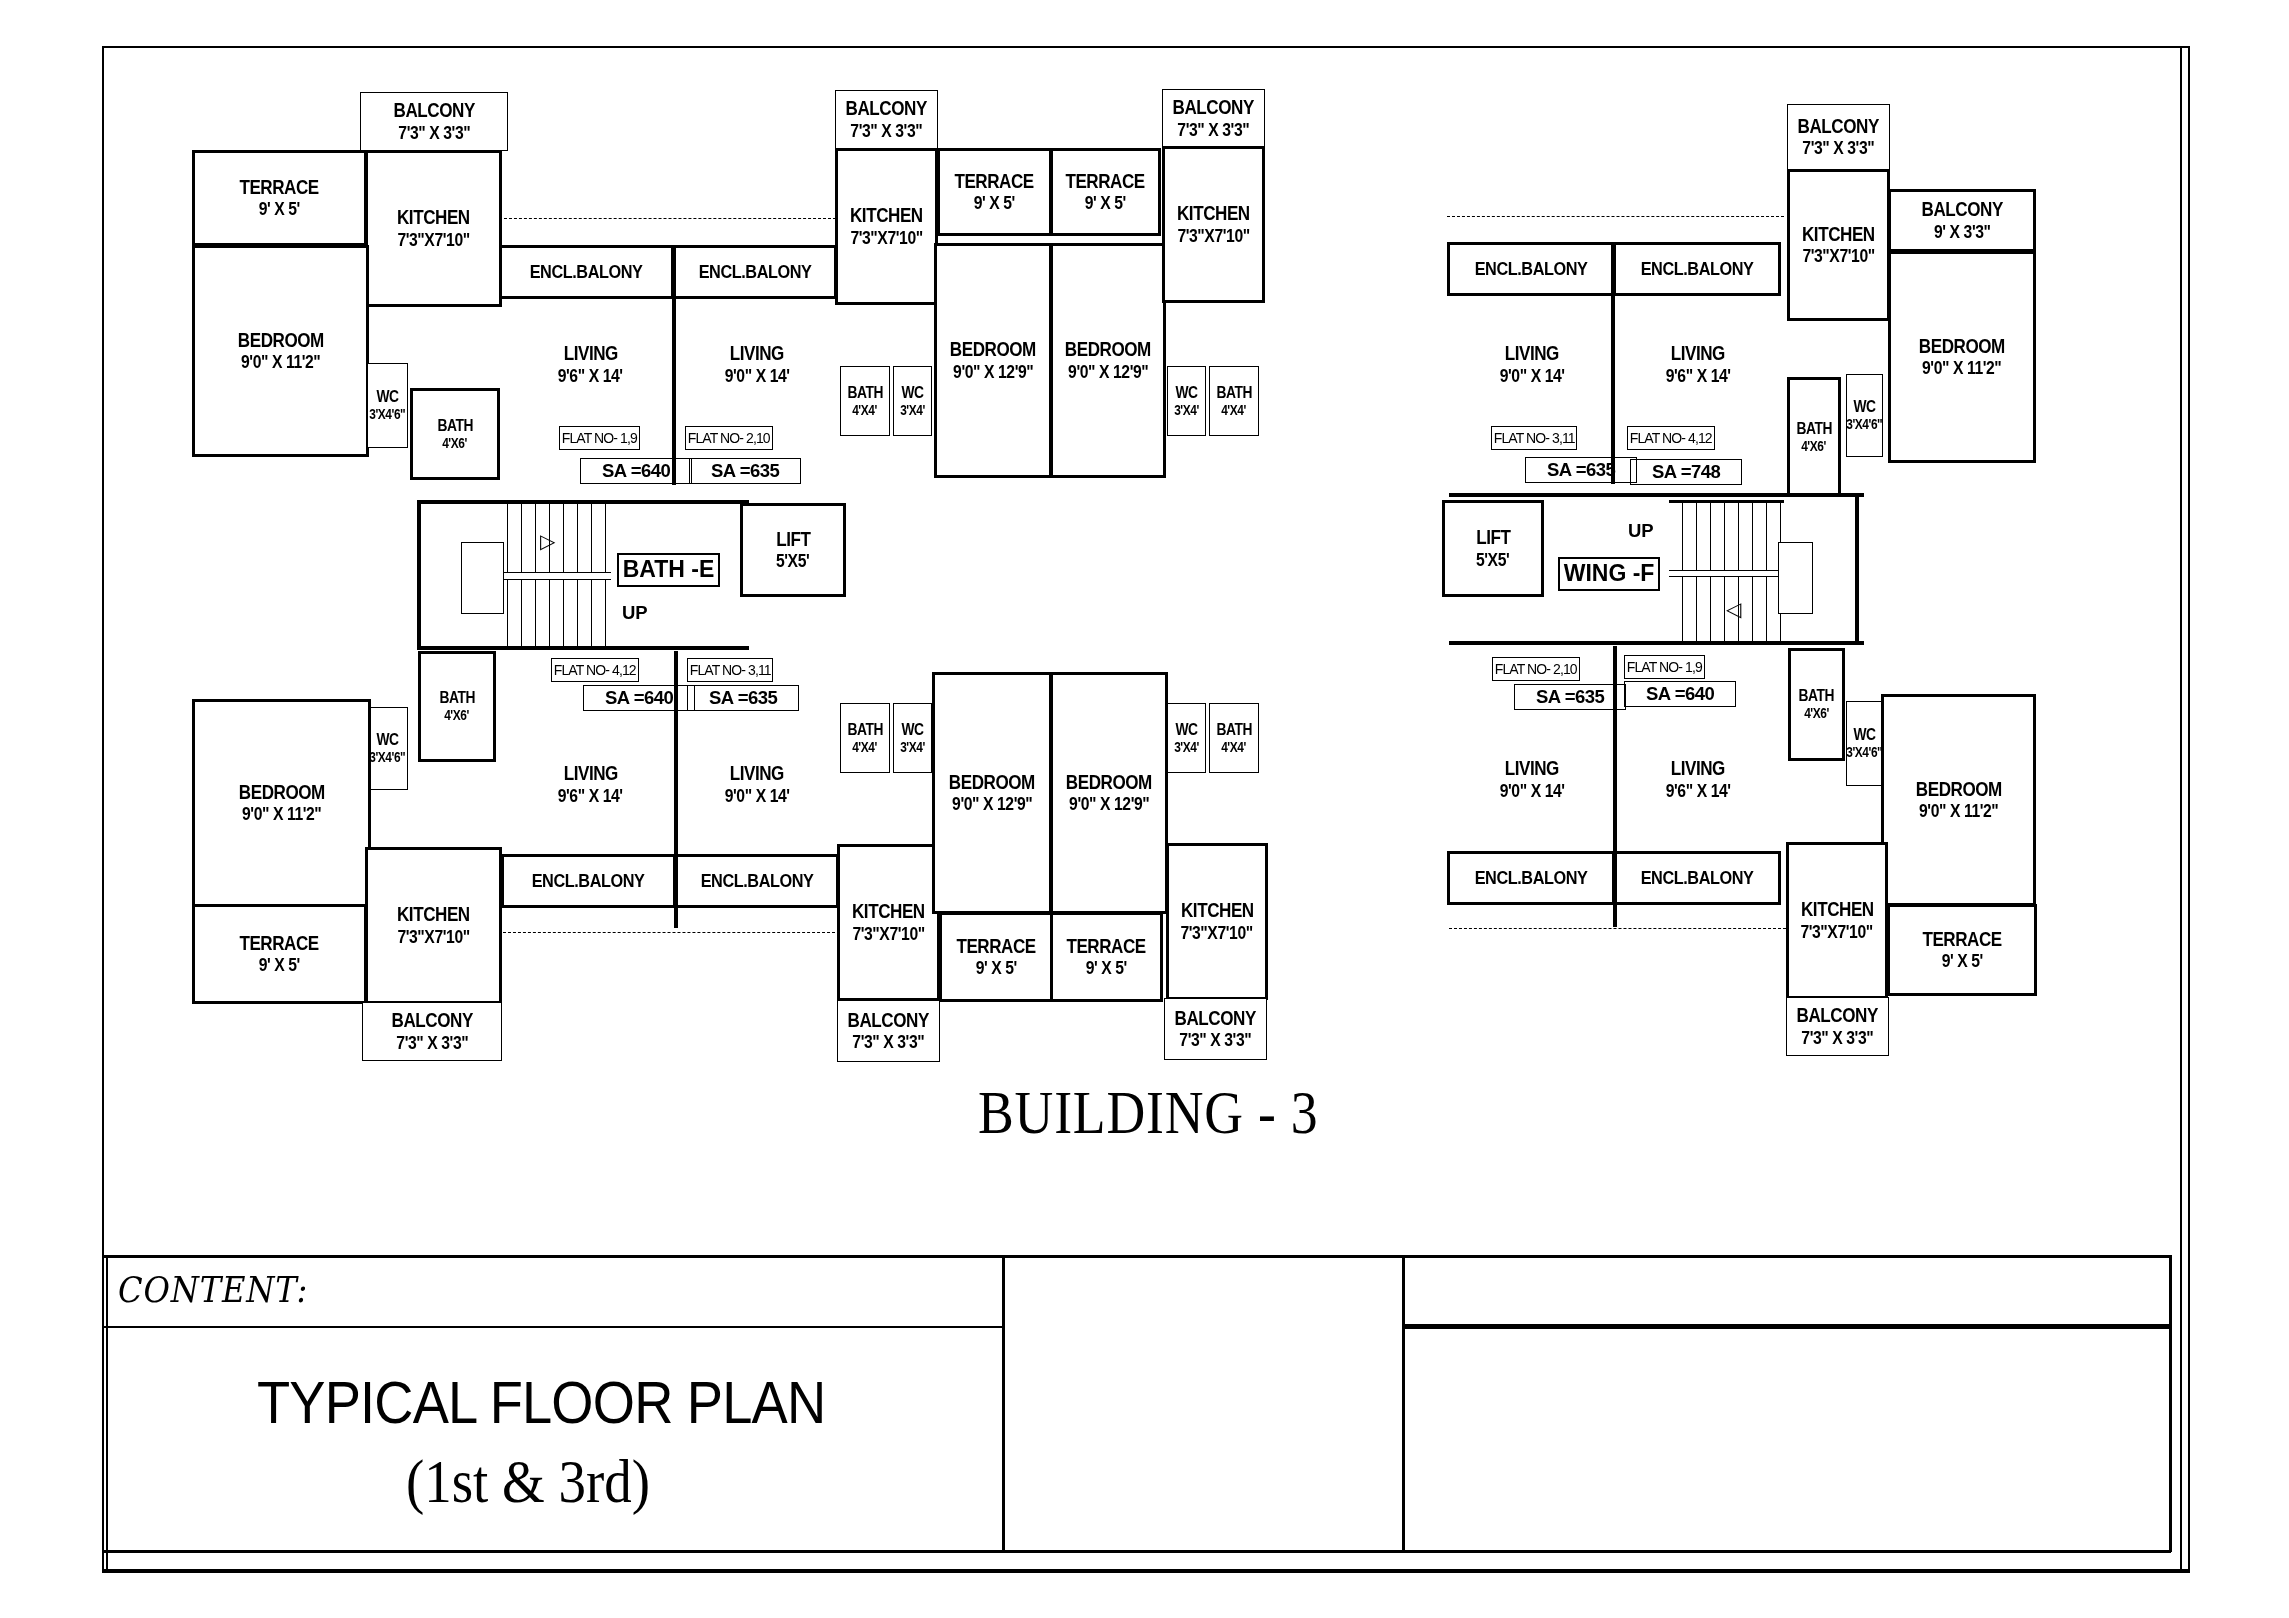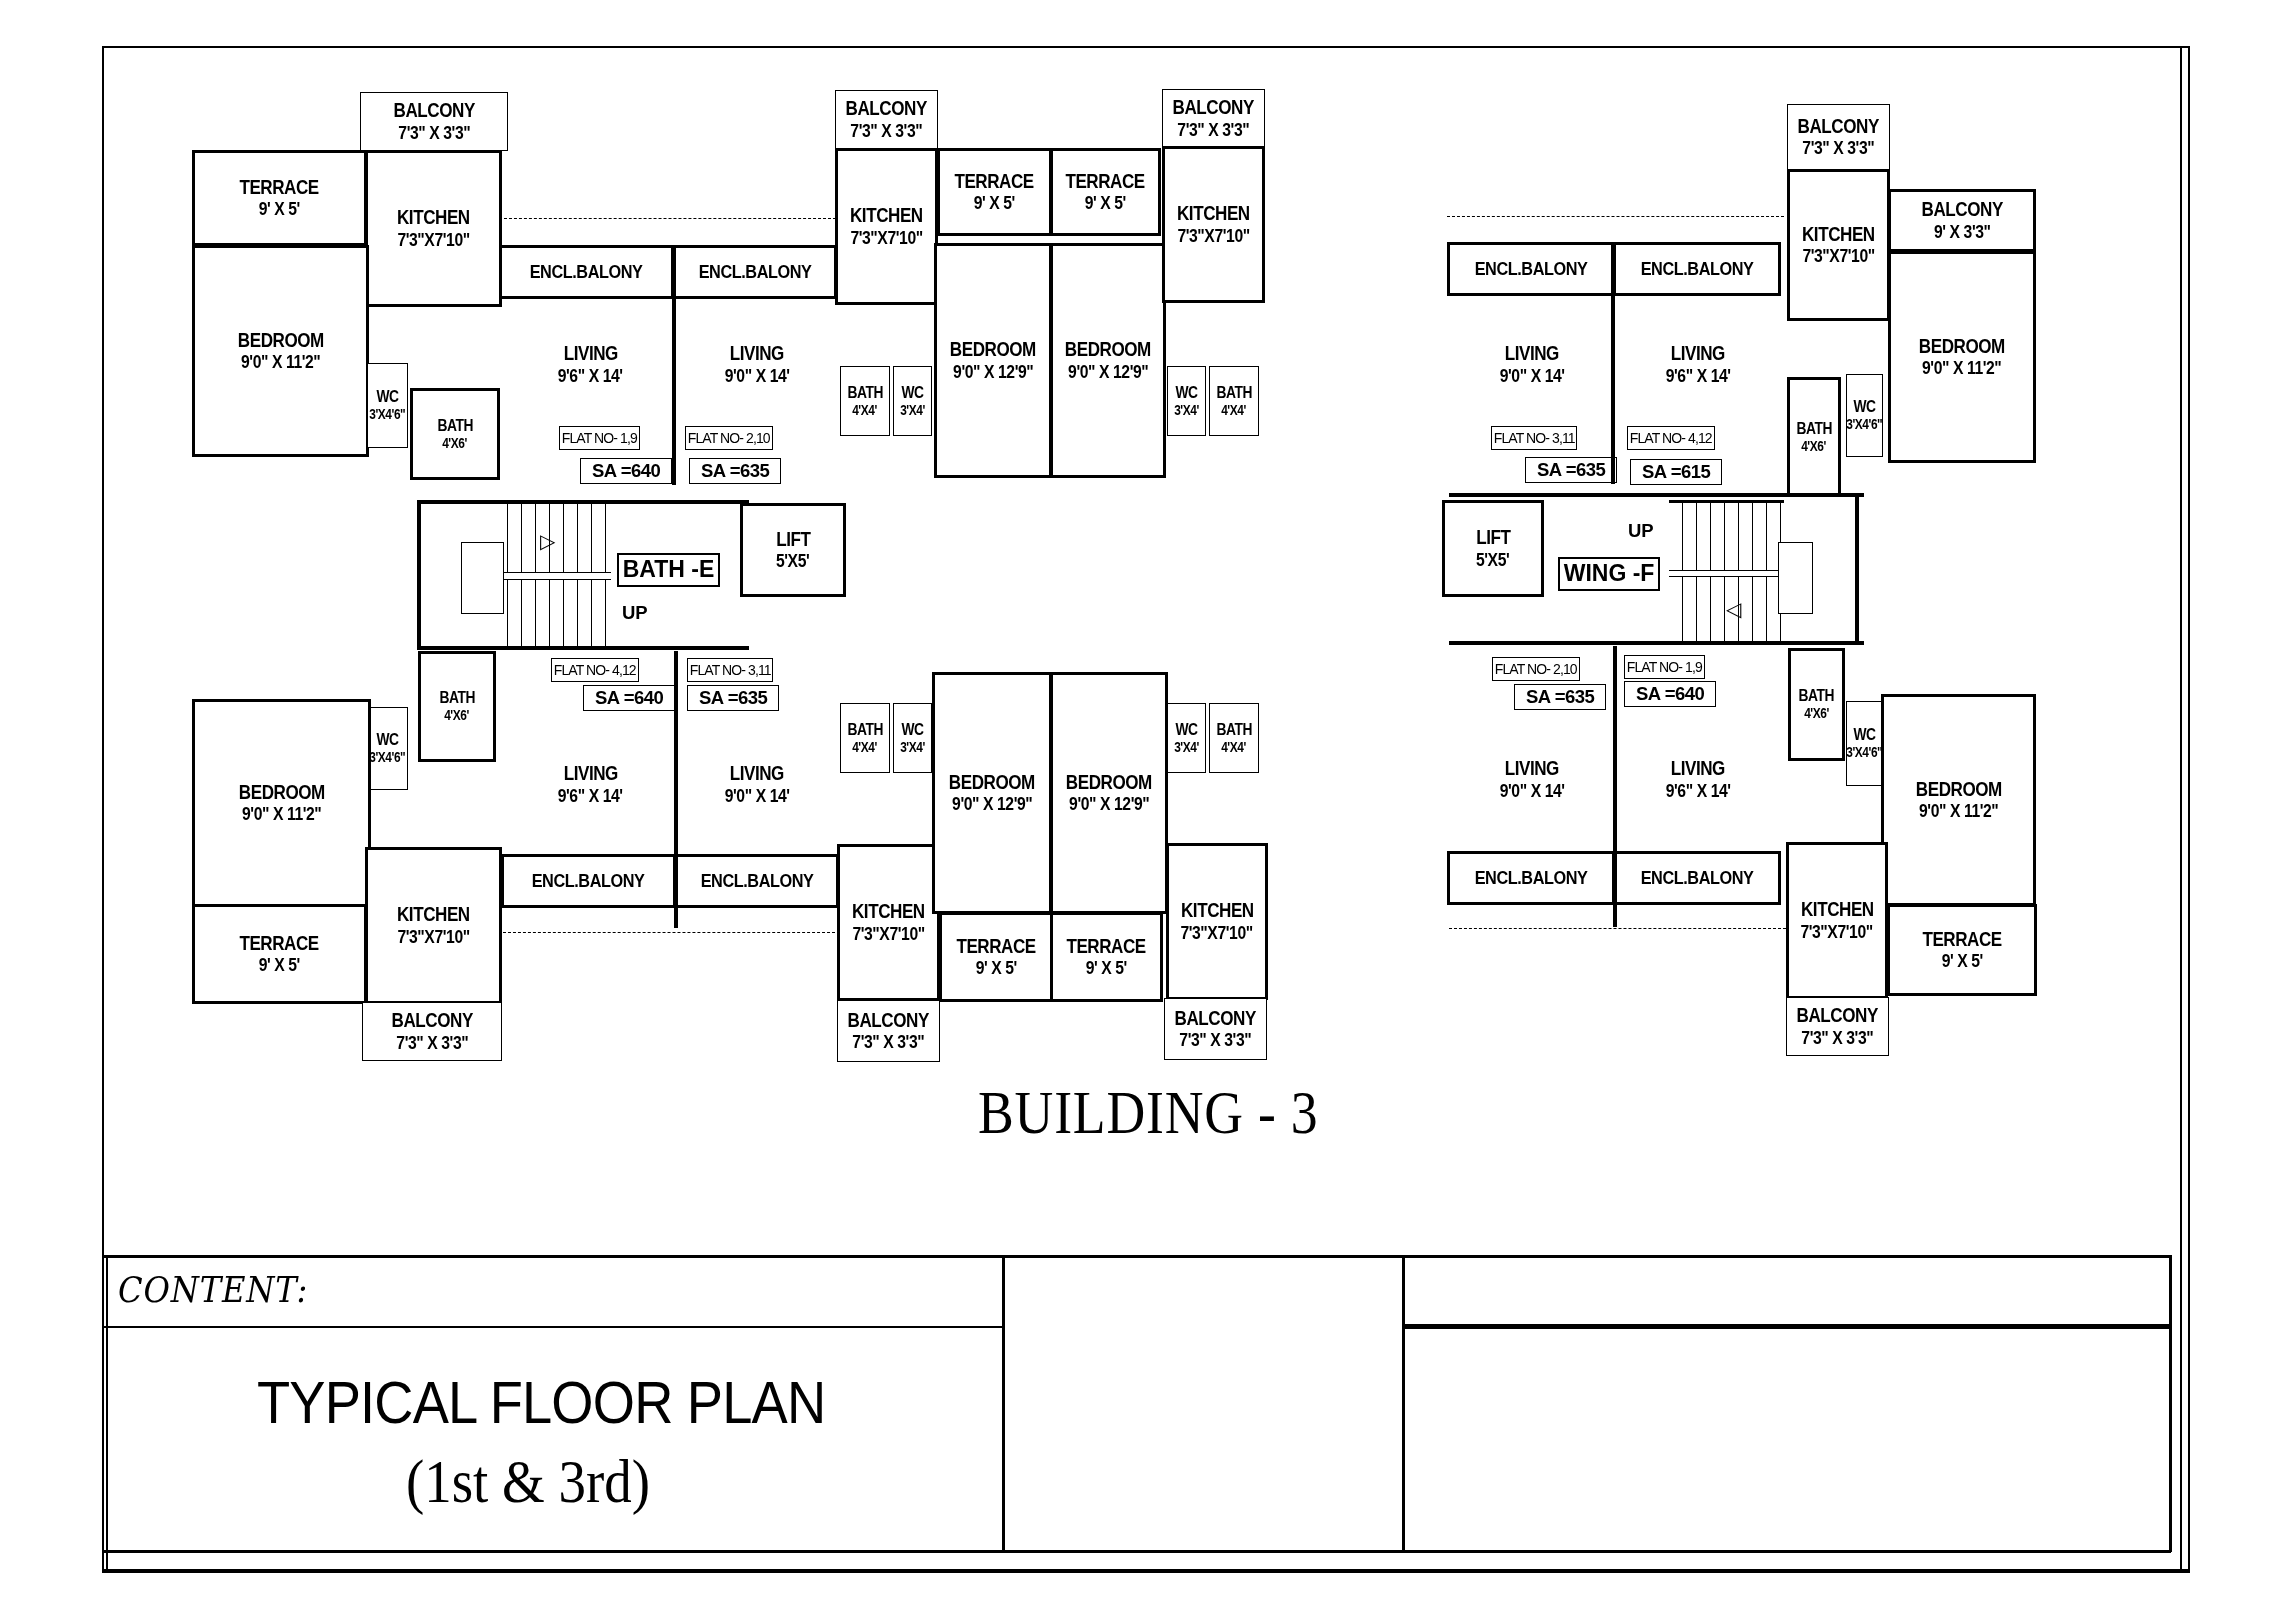--- a/index.html
+++ b/index.html
@@ -17,21 +17,21 @@
   .room .nm { font-weight: bold; font-size: 19.4px; line-height: 1.15; letter-spacing: -0.5px;
               transform: scaleX(0.88); white-space: nowrap; }
   .room .dim { font-weight: bold; font-size: 18.5px; line-height: 1.2; letter-spacing: -0.5px;
                transform: scaleX(0.85); white-space: nowrap; }
   .room.small .nm { font-size: 15.7px; }
   .room.small .dim { font-size: 14px; }
   .room.encl .nm { font-size: 18.5px; }
   .flat-tag { position: absolute; box-sizing: border-box; border: 1.4px solid #000; padding: 0 1.8px;
               font-family: Liberation Sans, sans-serif; font-size: 14px; line-height: 22px; white-space: nowrap;
               letter-spacing: -0.9px; transform-origin: left center; }
-  .sa-tag { position: absolute; box-sizing: border-box; border: 1.4px solid #000; padding: 0 11px;
+  .sa-tag { position: absolute; box-sizing: border-box; border: 1.4px solid #000; padding: 0 21px;
             font-weight: bold; font-size: 18.5px; line-height: 24px; white-space: nowrap; letter-spacing: -0.5px; }
   .wing-tag { position: absolute; box-sizing: border-box; border: 2.8px solid #000; padding: 0 3.7px;
               font-weight: bold; font-size: 23px; line-height: 29.5px; white-space: nowrap; }
   .up-label { position: absolute; font-weight: bold; font-size: 18.5px; }
   .stair { position: absolute; box-sizing: border-box; border-top: 3.7px solid #000; border-bottom: 3.7px solid #000;
            background: repeating-linear-gradient(90deg, transparent 0, transparent 13px, #000 13px, #000 14px); }
   .stair .landing-line { position: absolute; left: 0; right: 0; top: 50%; height: 5.5px; margin-top: -2.8px;
                           border-top: 0.9px solid #000; border-bottom: 0.9px solid #000; background: #fff; }
   .stair .well { position: absolute; border: 0.9px solid #000; background: #fff; }
   .stair .arrow { position: absolute; font-size: 20px; line-height: 20px; }
@@ -173,21 +173,21 @@
   <div class="sa-tag" style="left:1525px;top:457px;">SA =635</div>
 
   <div class="room encl" style="left:1613px;top:242px;width:168px;height:54px;">
     <span class="nm">ENCL.BALONY</span>
   </div>
   <div class="room open" style="left:1615px;top:323px;width:166px;height:83px;">
     <span class="nm">LIVING</span>
     <span class="dim">9'6" X 14'</span>
   </div>
   <div class="flat-tag" style="left:1627px;top:426px;">FLAT NO- 4,12</div>
-  <div class="sa-tag" style="left:1630px;top:459px;">SA =615</div>
+  <div class="sa-tag" style="left:1630px;top:459px;">SA =748</div>
   <div class="room thin" style="left:1787px;top:104px;width:103px;height:66px;">
     <span class="nm">BALCONY</span>
     <span class="dim">7'3" X 3'3"</span>
   </div>
   <div class="room" style="left:1787px;top:169px;width:103px;height:152px;">
     <span class="nm">KITCHEN</span>
     <span class="dim">7'3"X7'10"</span>
   </div>
   <div class="room" style="left:1888px;top:189px;width:148px;height:63px;">
     <span class="nm">BALCONY</span>

